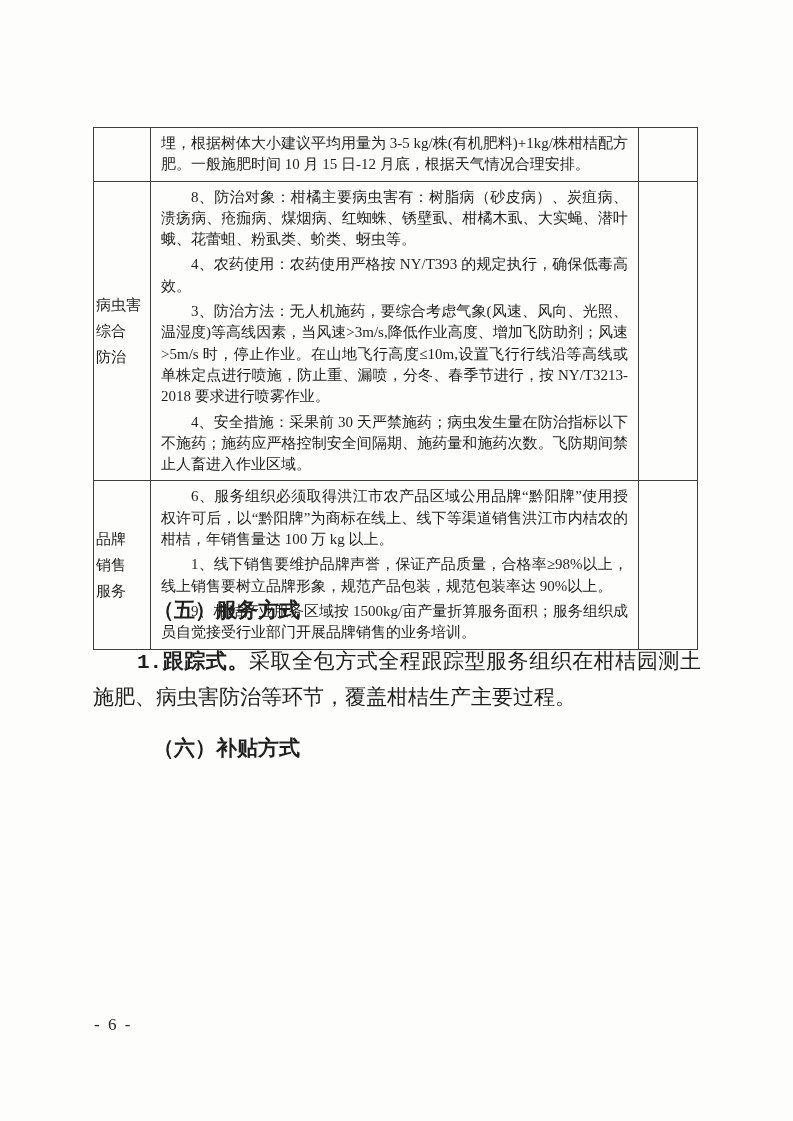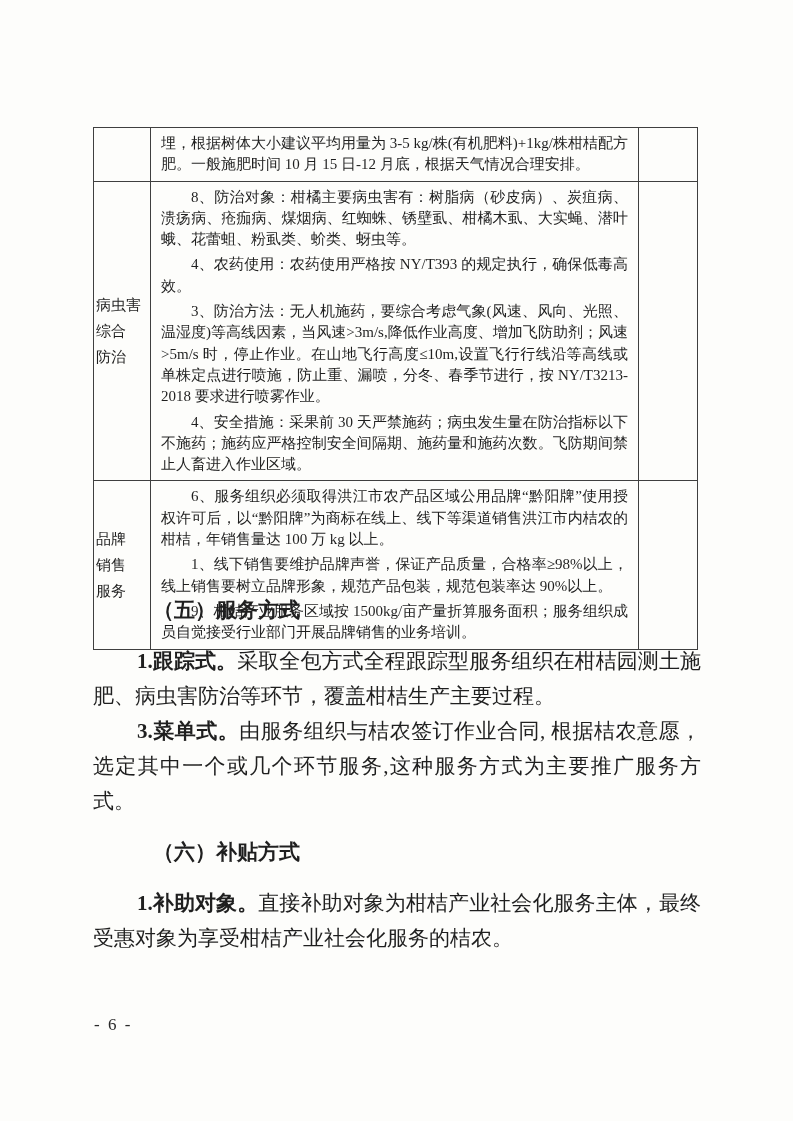--- a/index.html
+++ b/index.html
@@ -55,21 +55,21 @@
     text-justify: inter-ideograph;
   }
   .section-heading {
     margin: 16px;
     font-size: 21px;
     font-weight: bold;
     text-indent: 44px;
     text-align: left;
   }
   .bp { margin: 0; text-indent: 44px; }
-  .bp b { font-weight: bold; }
+  .bp b { font-weight: bold; font-family: Liberation Mono, monospace; }
   .page-number {
     position: absolute;
     left: 94px;
     top: 1015px;
     font-size: 17px;
     letter-spacing: 2px;
     color: #2a2a2a;
   }
 </style>
 </head>
@@ -117,20 +117,18 @@
           <p class="tp">9、柑桔产业服务区域按 1500kg/亩产量折算服务面积；服务组织成员自觉接受行业部门开展品牌销售的业务培训。</p>
         </td>
         <td class="note-cell"></td>
       </tr>
     </tbody>
   </table>
 
   <div class="body-text">
     <h3 class="section-heading">（五）服务方式</h3>
     <p class="bp"><b>1.跟踪式。</b><span>采取全包方式全程跟踪型服务组织在柑桔园测土施肥、病虫害防治等环节，覆盖柑桔生产主要过程。</span></p>
-    <p class="bp"><b>3.菜单式。</b><span>由服务组织与桔农签订作业合同, 根据桔农意愿，选定其中一个或几个环节服务,这种服务方式为主要推广服务方式。</span></p>
     <h3 class="section-heading">（六）补贴方式</h3>
-    <p class="bp"><b>1.补助对象。</b><span>直接补助对象为柑桔产业社会化服务主体，最终受惠对象为享受柑桔产业社会化服务的桔农。</span></p>
   </div>
 
   <div class="page-number">- 6 -</div>
 
 </div>
 
 </body></html>

